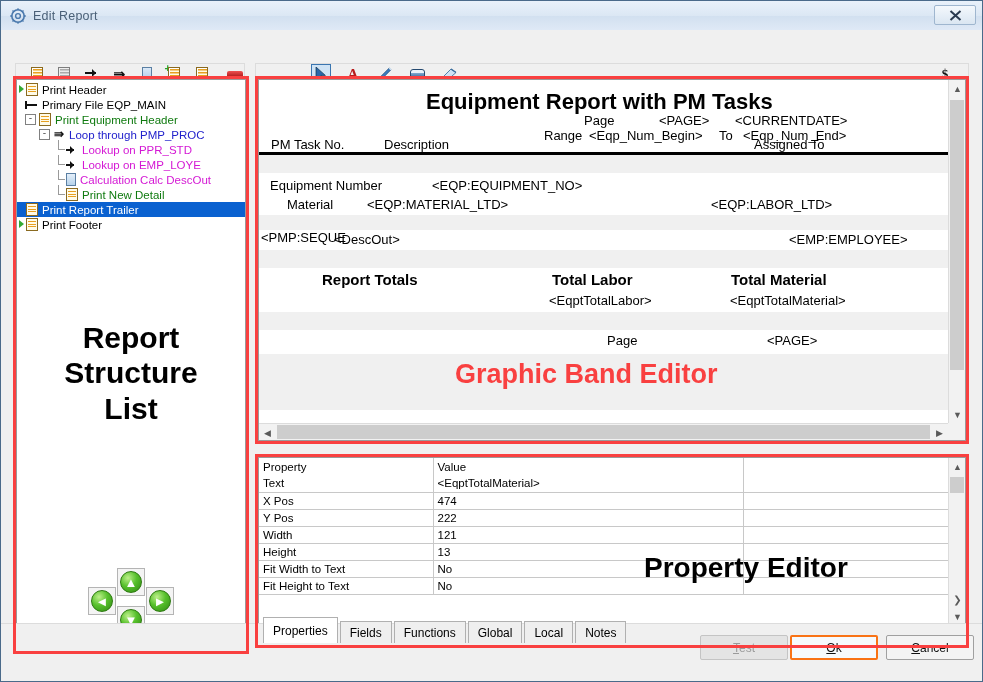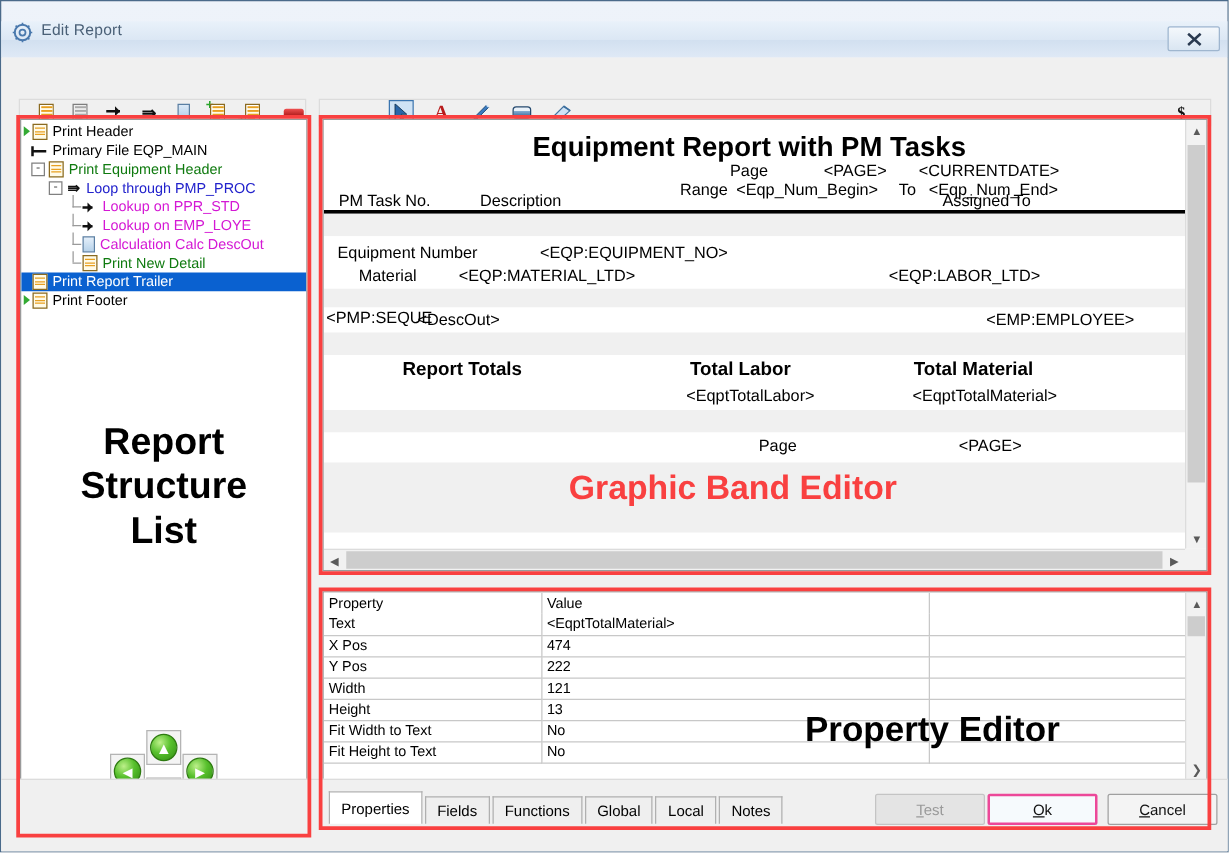--- a/index.html
+++ b/index.html
@@ -15,23 +15,22 @@
   
   #window {
     position:absolute; left:0; top:0; width:983px; height:682px;
     background: linear-gradient(#eef3fa, #dde7f3);
     border: 1px solid #4a6a8a;
     display:flex; flex-direction:column;
   }
   #titlebar {
     height: 29px; flex: none;
     background: linear-gradient(#e9f1fa 0%, #dbe7f4 52%, #d2e0f0 53%, #dfe9f6 100%);
-    display:flex; padding-left:8px;
+    display:flex; align-items:center; padding-left:8px;
     position: relative;
-    margin-top: 16px;
   }
   #titlebar .tb-icon { width:18px; height:18px; margin-right:6px; position:relative; }
   #titlebar .tb-title {
     font-size: 12.5px; color:#4a6077; letter-spacing:.2px;
   }
   #closebtn {
     position:absolute; right:6px; top:4px; width:42px; height:20px;
     border:1px solid #9fb6cf; border-radius:2px;
     background: linear-gradient(#f4f8fc,#dae6f2);
     display:flex; align-items:center; justify-content:center;
@@ -264,21 +263,21 @@
     position:absolute; left:0; right:0; bottom:0; height:58px;
     background:#f0f0f0; border-top:1px solid #dcdcdc;text-align:center;
   }
   .dlgbtn{
     position:absolute; top:11px; width:88px; height:25px;
     border:1px solid #a0a0a0; background:#f4f4f4;
     font-size:12px; color:#111; display:flex;align-items:center;justify-content:center;
     cursor:pointer; border-radius:2px;
   }
   .dlgbtn.disabled{ color:#9a9a9a; background:#e4e4e4; border-color:#c4c4c4; cursor:default;}
-  .dlgbtn.default{ border:2px solid #ec4899; background:#f6fafd; }
+  .dlgbtn.default{ border:2px solid #f97316; background:#f6fafd; }
   #btn-test  { right:194px; }
   #btn-ok    { right:104px; }
   #btn-cancel{ right:8px; }
   .uline{ text-decoration:underline; }
 </style>
 </head>
 <body>
 
 <div id="window">
 

